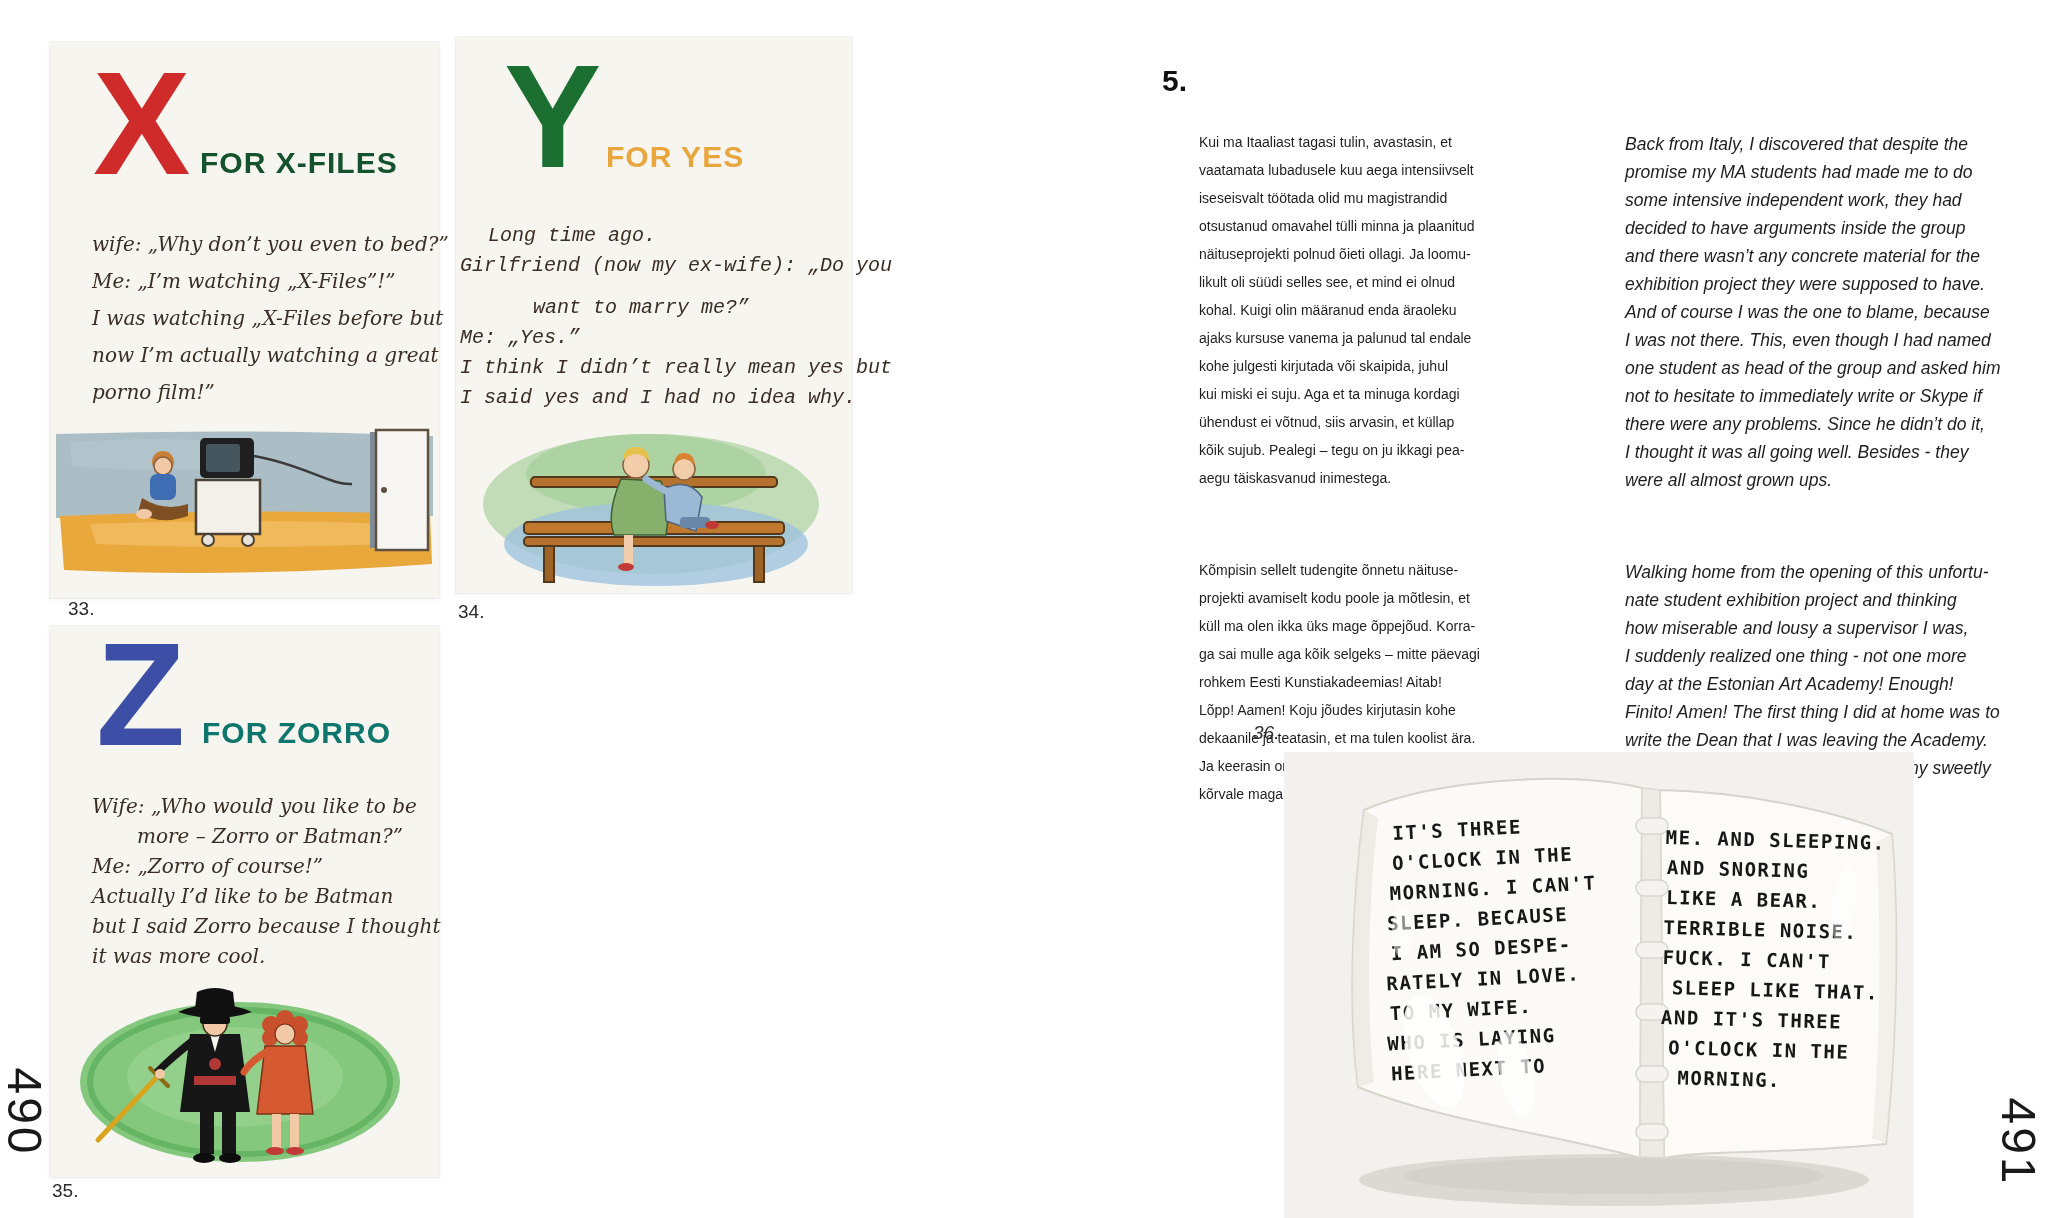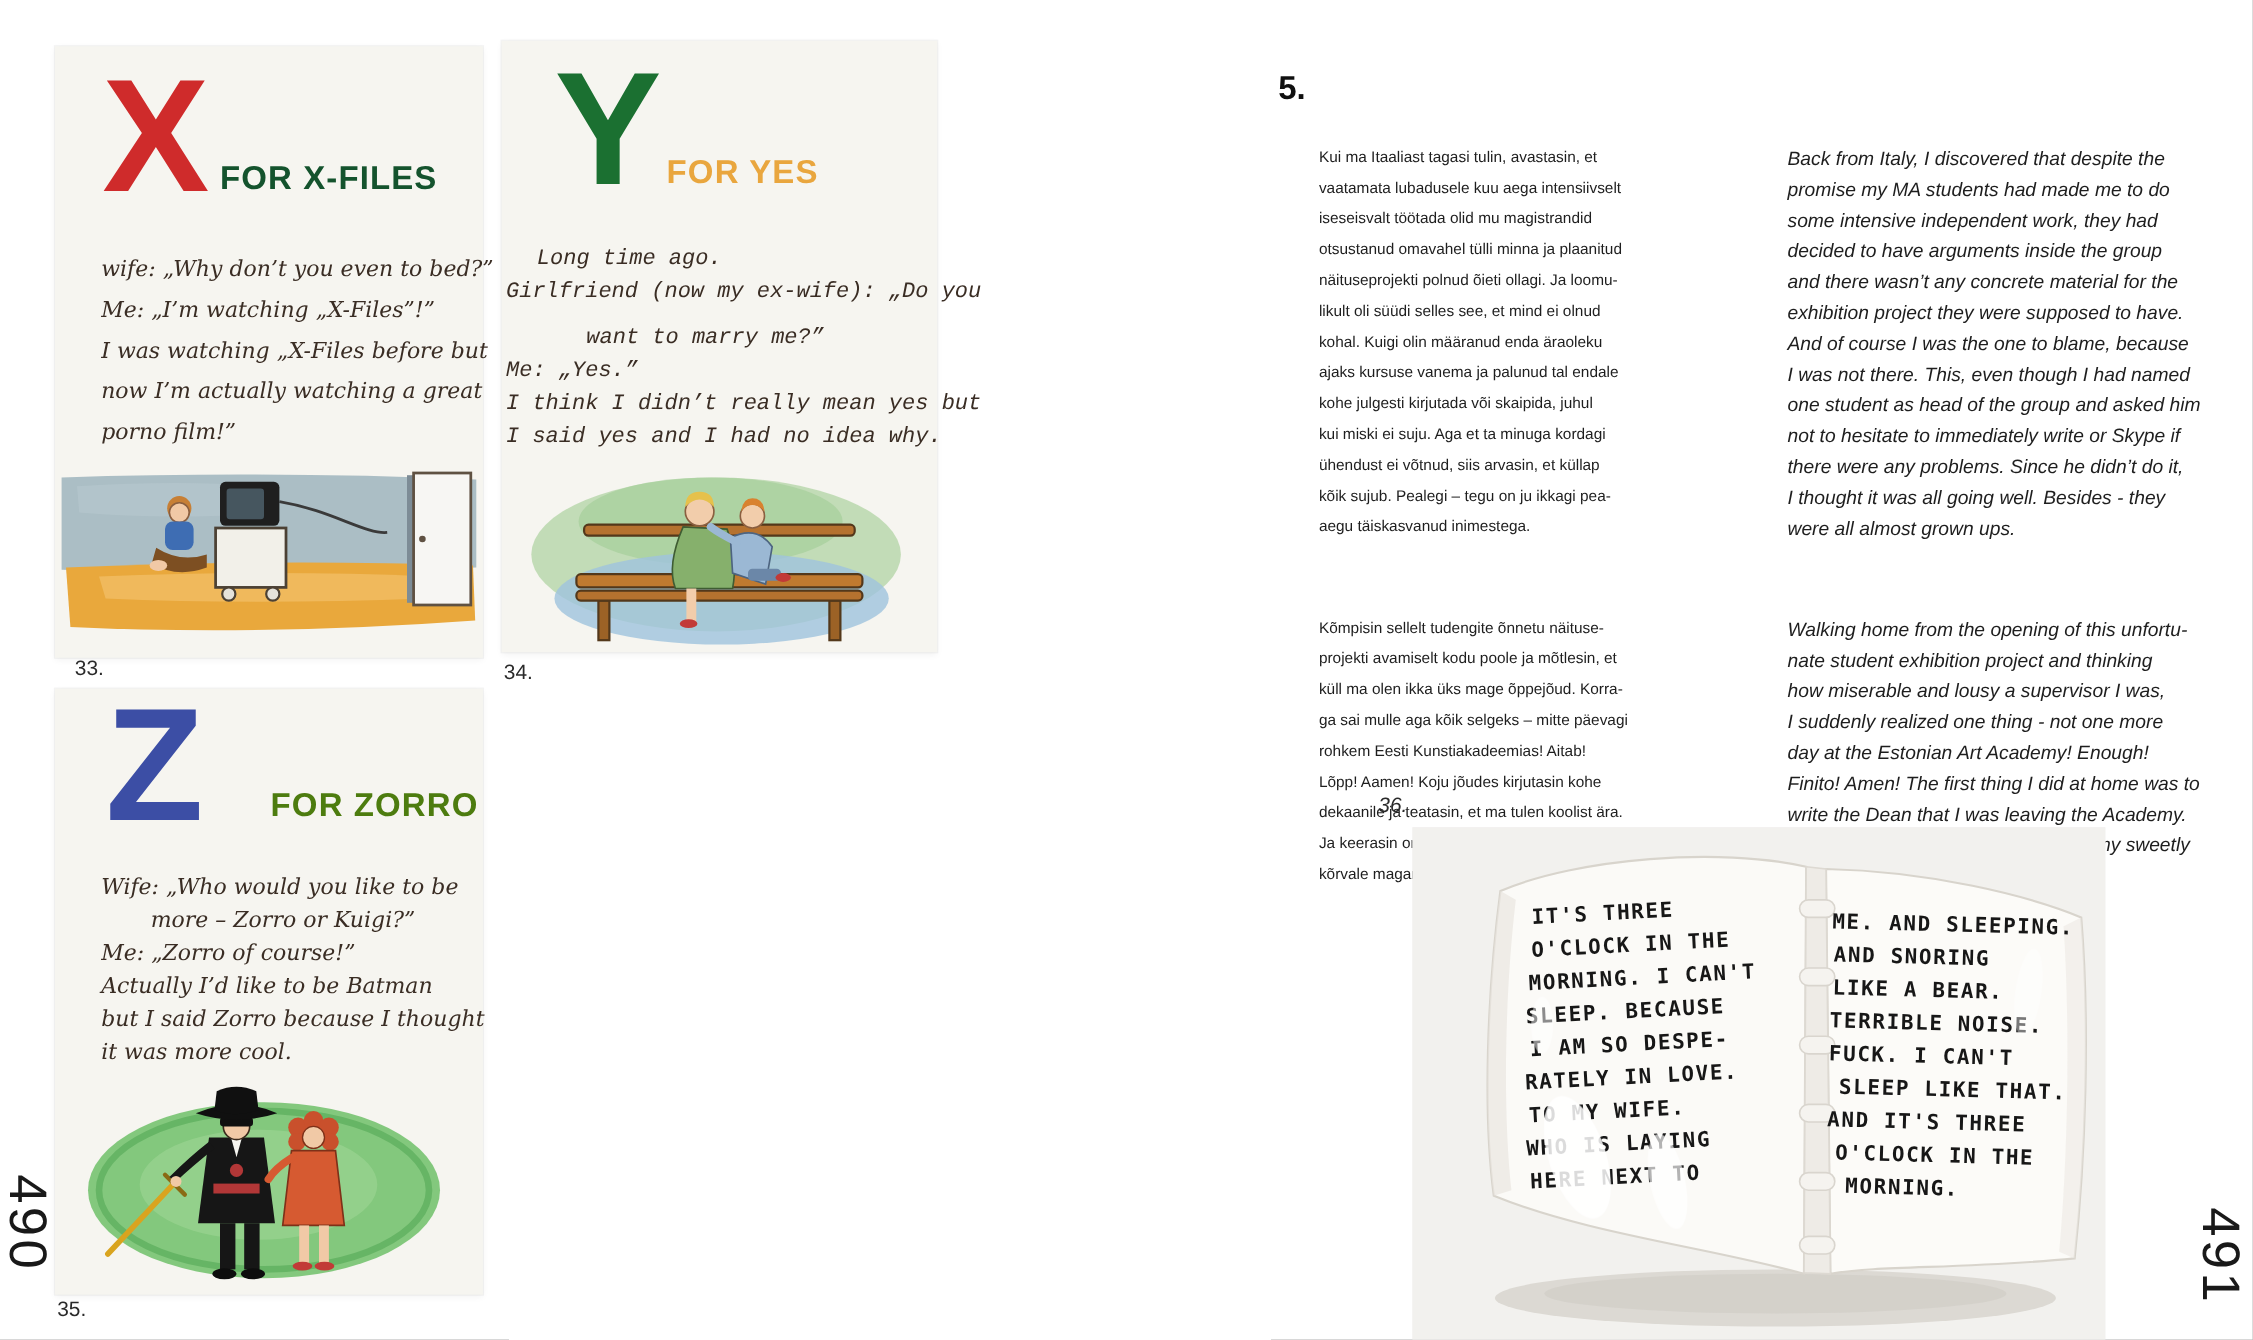--- a/index.html
+++ b/index.html
@@ -30,21 +30,21 @@
   .ink{font-family:"DejaVu Sans Mono",monospace;font-weight:700;font-size:19px;
        letter-spacing:1.5px;fill:#171717;}
 
   .pagenum{position:absolute;width:140px;height:56px;line-height:56px;text-align:center;
            font-size:48px;letter-spacing:3px;color:#191919;}
   .pagenum-left{left:-46px;top:1084px;transform:rotate(90deg);}
   .pagenum-right{left:1948px;top:1114px;transform:rotate(90deg);}
 
   .c-x-letter{color:#cf2b2b;} .c-x-title{color:#14532d;}
   .c-y-letter{color:#1b7031;} .c-y-title{color:#e9a63e;}
-  .c-z-letter{color:#3c4ea5;} .c-z-title{color:#4d7c0f;margin-left:44px;}
+  .c-z-letter{color:#3c4ea5;} .c-z-title{color:#0f766e;}
 </style>
 </head>
 <body>
 
 <div id="stage">
 
   <div class="card" style="left:50px;top:42px;width:389px;height:556px;">
     <div class="letter c-x-letter" style="left:43px;top:9px;">X</div>
     <div class="cardtitle c-x-title" style="left:150px;top:104px;">FOR X-FILES</div>
     <div class="hand hand-x" style="left:42px;top:184px;">
@@ -128,21 +128,21 @@
       </g>
     </svg>
   </div>
   <div class="figlabel" style="left:458px;top:601px;">34.</div>
 
   <div class="card" style="left:50px;top:626px;width:389px;height:551px;">
     <div class="letter c-z-letter" style="left:46px;top:-4px;">Z</div>
     <div class="cardtitle c-z-title" style="left:152px;top:90px;">FOR ZORRO</div>
     <div class="hand hand-z" style="left:42px;top:165px;">
       <div>Wife: „Who would you like to be</div>
-      <div class="in45">more – Zorro or Kuigi?”</div>
+      <div class="in45">more – Zorro or Batman?”</div>
       <div>Me: „Zorro of course!”</div>
       <div>Actually I’d like to be Batman</div>
       <div>but I said Zorro because I thought</div>
       <div>it was more cool.</div>
     </div>
     <svg class="illo" style="top:356px;" width="389" height="195" viewBox="0 0 389 195">
       <g>
         <ellipse cx="190" cy="100" rx="160" ry="80" fill="#6fbf68" opacity="0.85"></ellipse>
         <ellipse cx="190" cy="100" rx="150" ry="72" fill="none" stroke="#49a14e" stroke-width="6" opacity="0.5"></ellipse>
         <ellipse cx="185" cy="95" rx="108" ry="50" fill="#9ed694" opacity="0.6"></ellipse>

